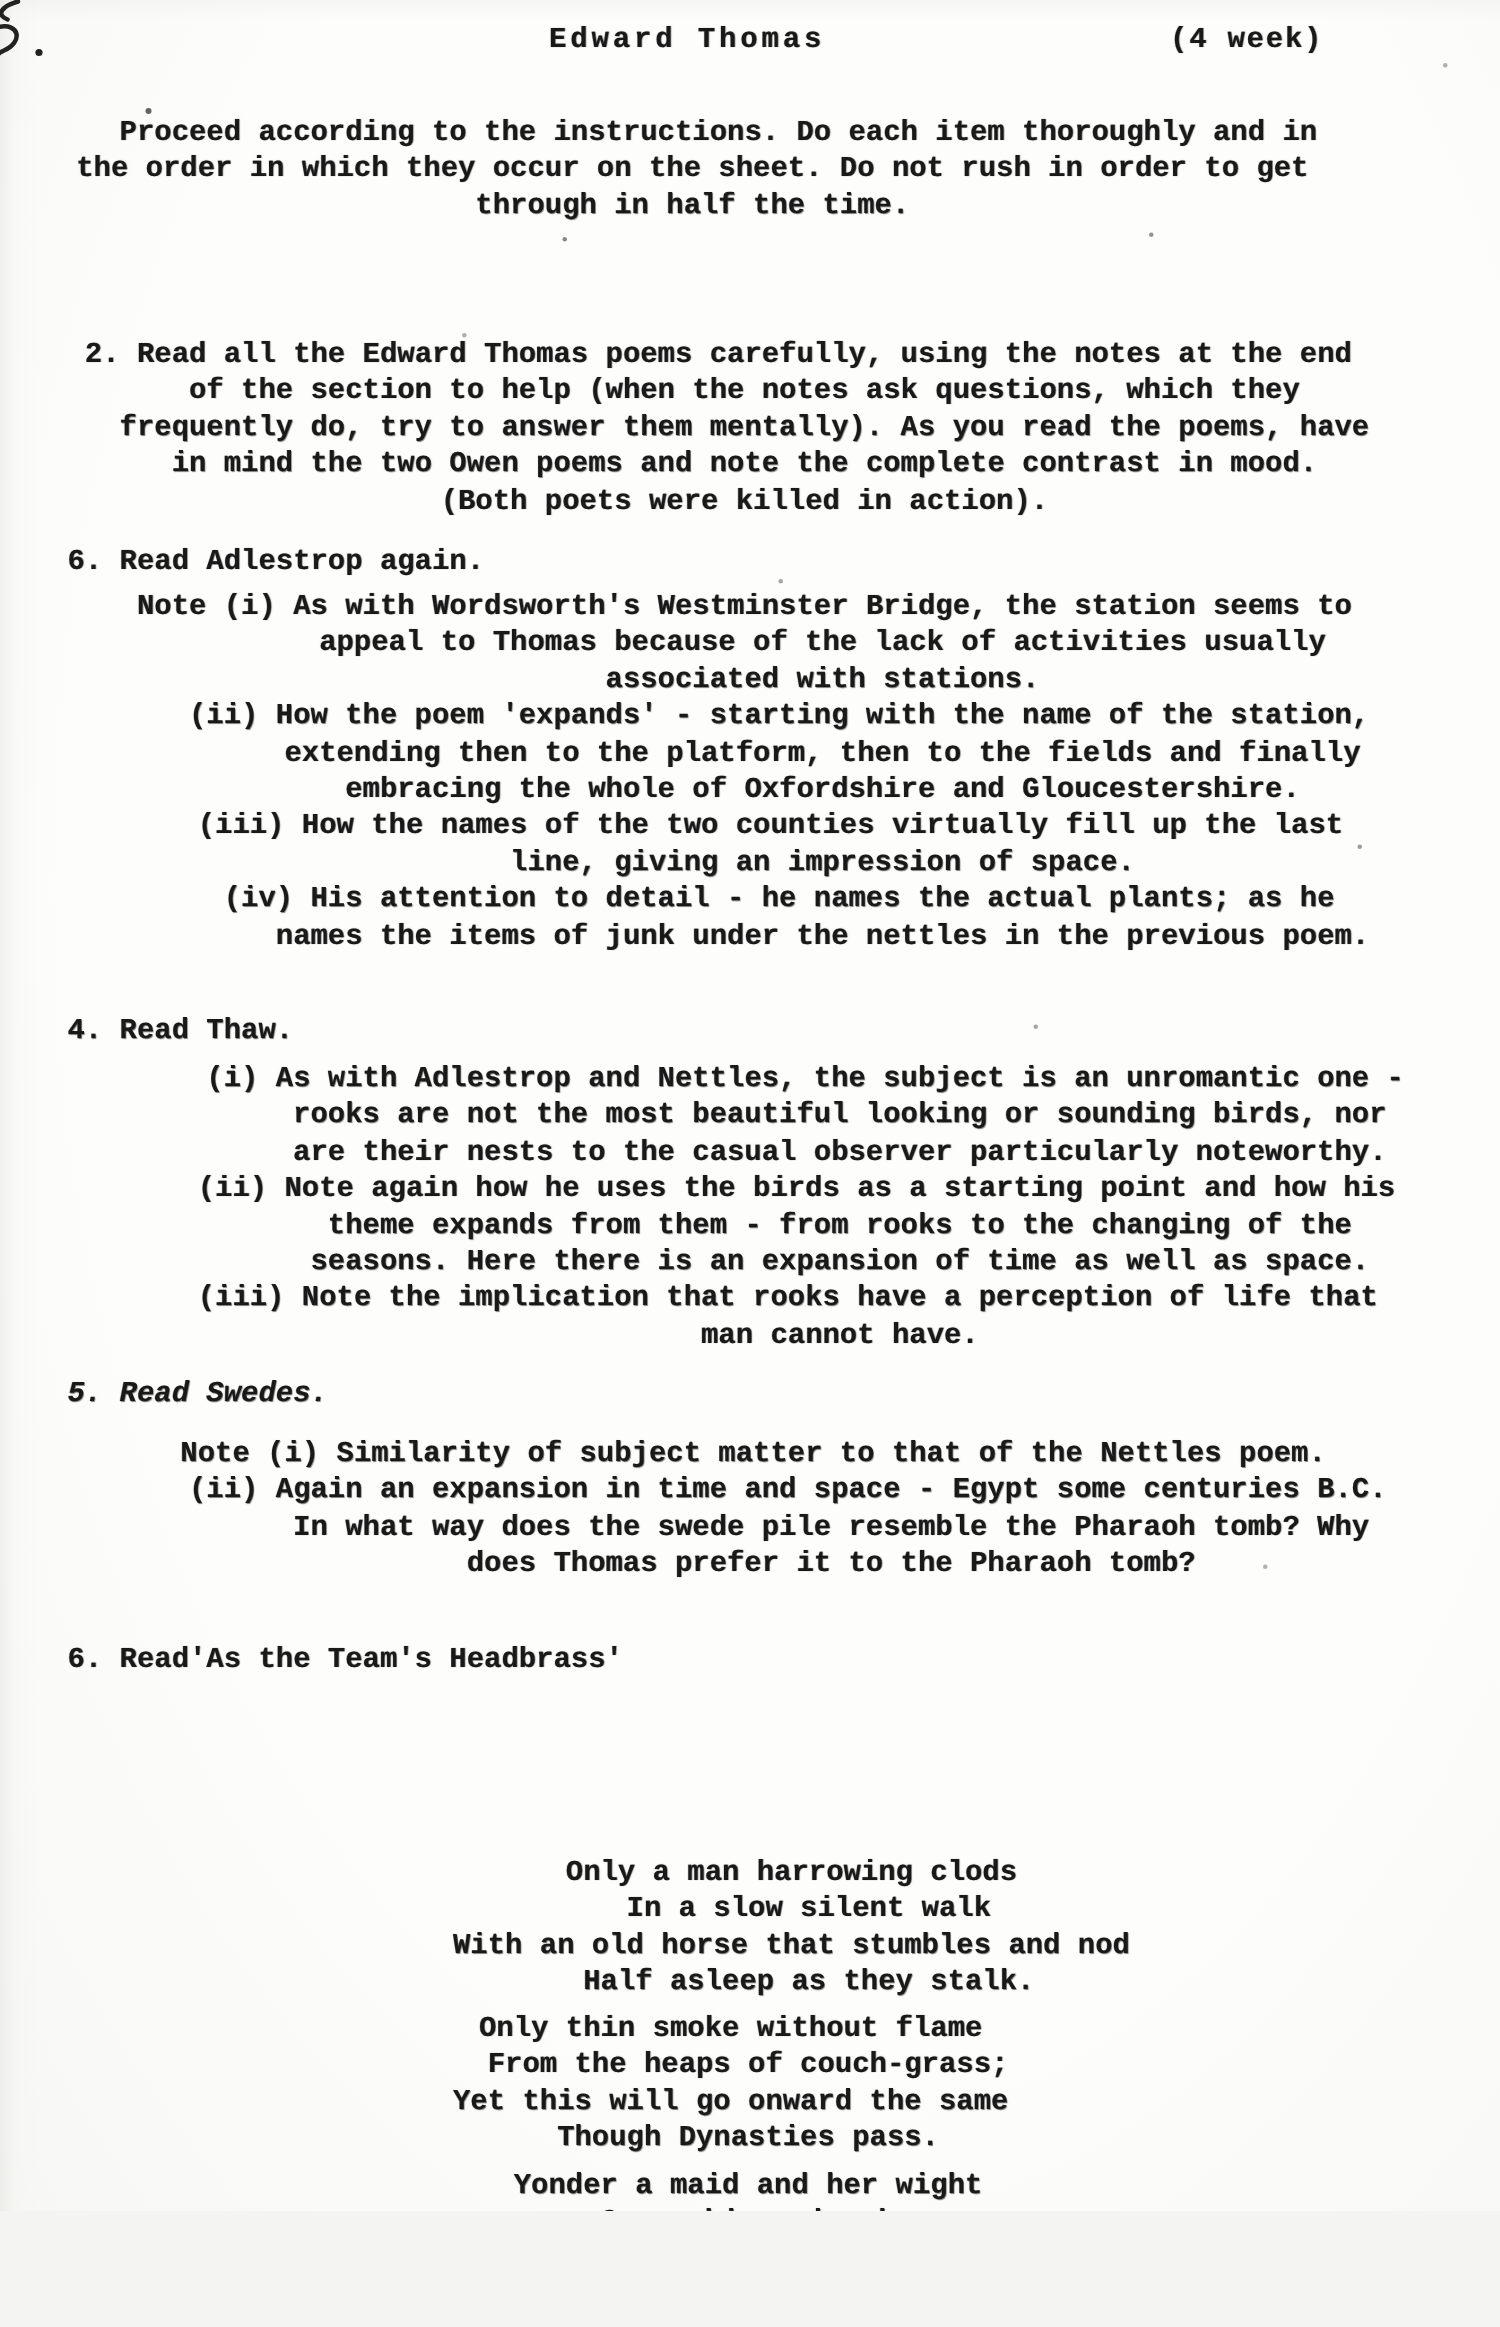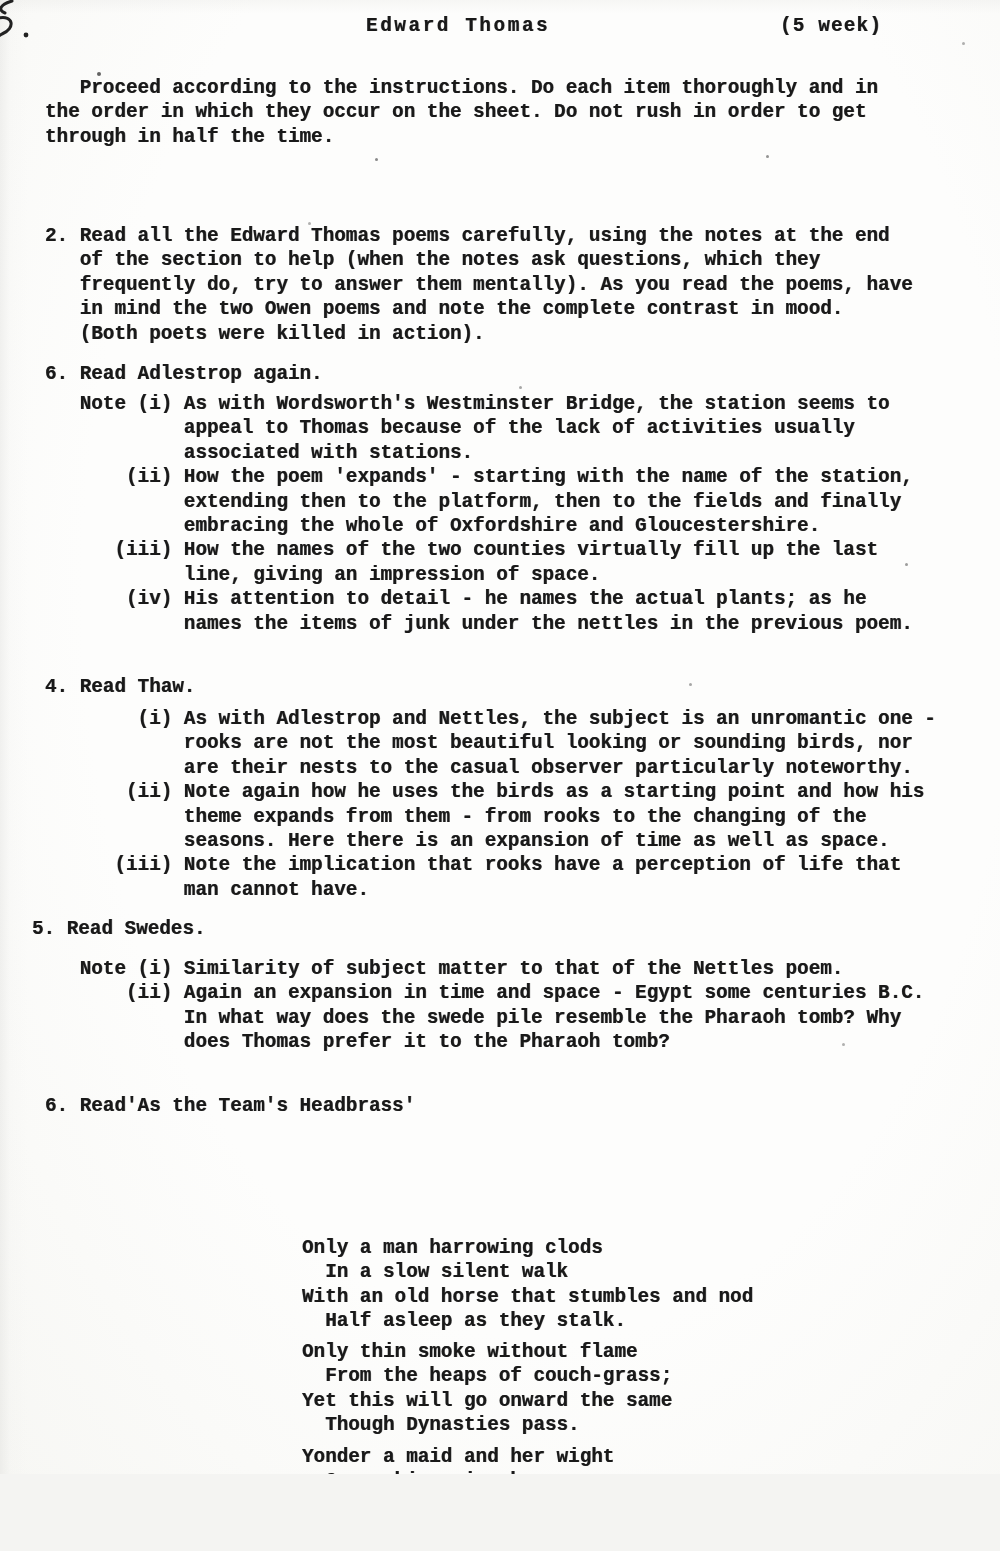--- a/index.html
+++ b/index.html
@@ -9,38 +9,39 @@
     font-family:"Liberation Mono","DejaVu Sans Mono",monospace;
     overflow:hidden;
   }
   .page{
     position:relative;width:1000px;height:1474px;
     background:
       linear-gradient(90deg, rgba(190,190,188,0.18) 0px, rgba(230,230,228,0.10) 10px, rgba(255,255,255,0) 28px),
       linear-gradient(180deg, rgba(225,225,222,0.25) 0px, rgba(255,255,255,0) 14px),
       radial-gradient(ellipse at 55% 40%, #fdfdfc 60%, #f7f7f4 100%);
     overflow:hidden;
+    text-align:center;
   }
   .tw{
     position:absolute;margin:0;
     font-family:"Liberation Mono","DejaVu Sans Mono",monospace;
     font-size:19.3px;line-height:24.4px;font-weight:700;
     color:#191919;white-space:pre;
     text-shadow:0.5px 0.4px 0.6px rgba(25,25,25,0.55), -0.3px 0 0.5px rgba(25,25,25,0.30);
   }
   .header-title{left:366px;top:14px;letter-spacing:2.6px;}
   .header-week{left:780px;top:14px;letter-spacing:1.2px;}
   .intro{left:45px;top:76px;}
   .item1{left:45px;top:185px;}
   .item2{left:45px;top:224px;}
   .item3-heading{left:45px;top:362px;}
   .item3-notes{left:45px;top:392px;}
   .item4-heading{left:45px;top:675px;}
   .item4-notes{left:45px;top:707px;}
-  .item5-heading{left:32px;top:917px;}
+  .item5-heading{left:45px;top:917px;font-style:italic;}
   .item5-notes{left:45px;top:957px;}
   .item6-heading{left:45px;top:1094px;}
   .item6-notes{left:45px;top:1131px;}
   .stanza1{left:302px;top:1236px;}
   .stanza2{left:302px;top:1340px;}
   .stanza3{left:302px;top:1445px;}
   .faded-line{
     left:302px;top:1514px;
     opacity:0.5;filter:blur(0.7px);
     color:#3a3a3a;
@@ -80,21 +81,21 @@
   <span class="speck s3"></span>
   <span class="speck s4"></span>
   <span class="speck s5"></span>
   <span class="speck s6"></span>
   <span class="speck s7"></span>
   <span class="speck s8"></span>
   <span class="speck s9"></span>
   <span class="speck s10"></span>
 
   <pre class="tw header-title">Edward Thomas</pre>
-  <pre class="tw header-week">(5 week)</pre>
+  <pre class="tw header-week">(4 week)</pre>
 
   <pre class="tw intro">   Proceed according to the instructions. Do each item thoroughly and in
 the order in which they occur on the sheet. Do not rush in order to get
 through in half the time.</pre>
 
 
   <pre class="tw item2">2. Read all the Edward Thomas poems carefully, using the notes at the end
    of the section to help (when the notes ask questions, which they
    frequently do, try to answer them mentally). As you read the poems, have
    in mind the two Owen poems and note the complete contrast in mood.

